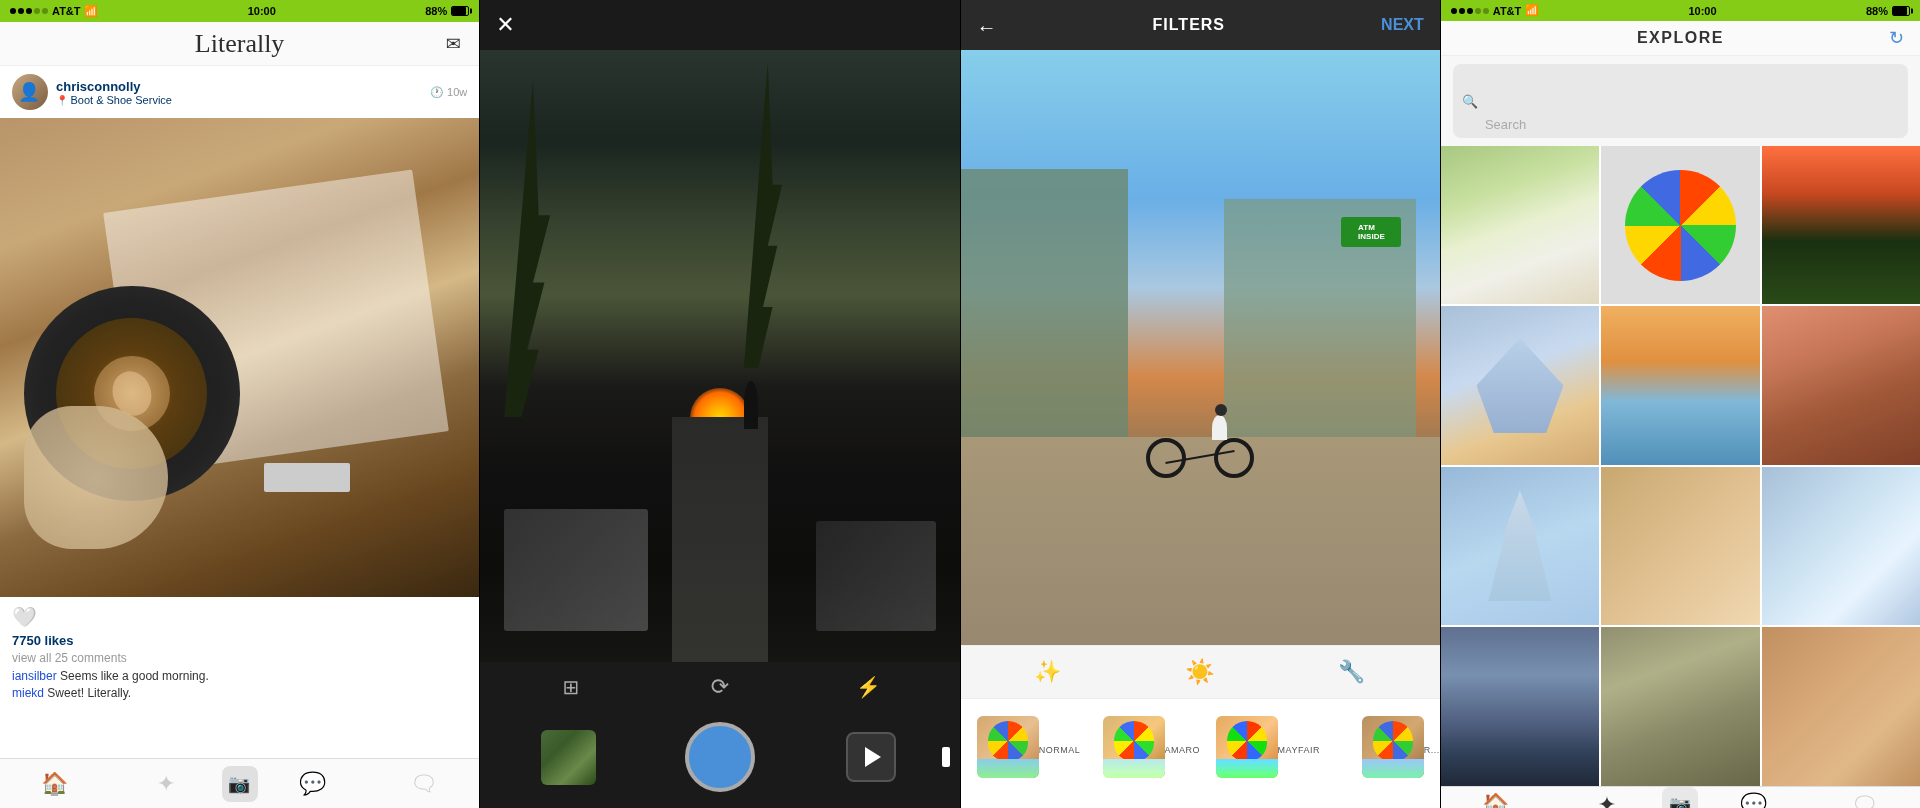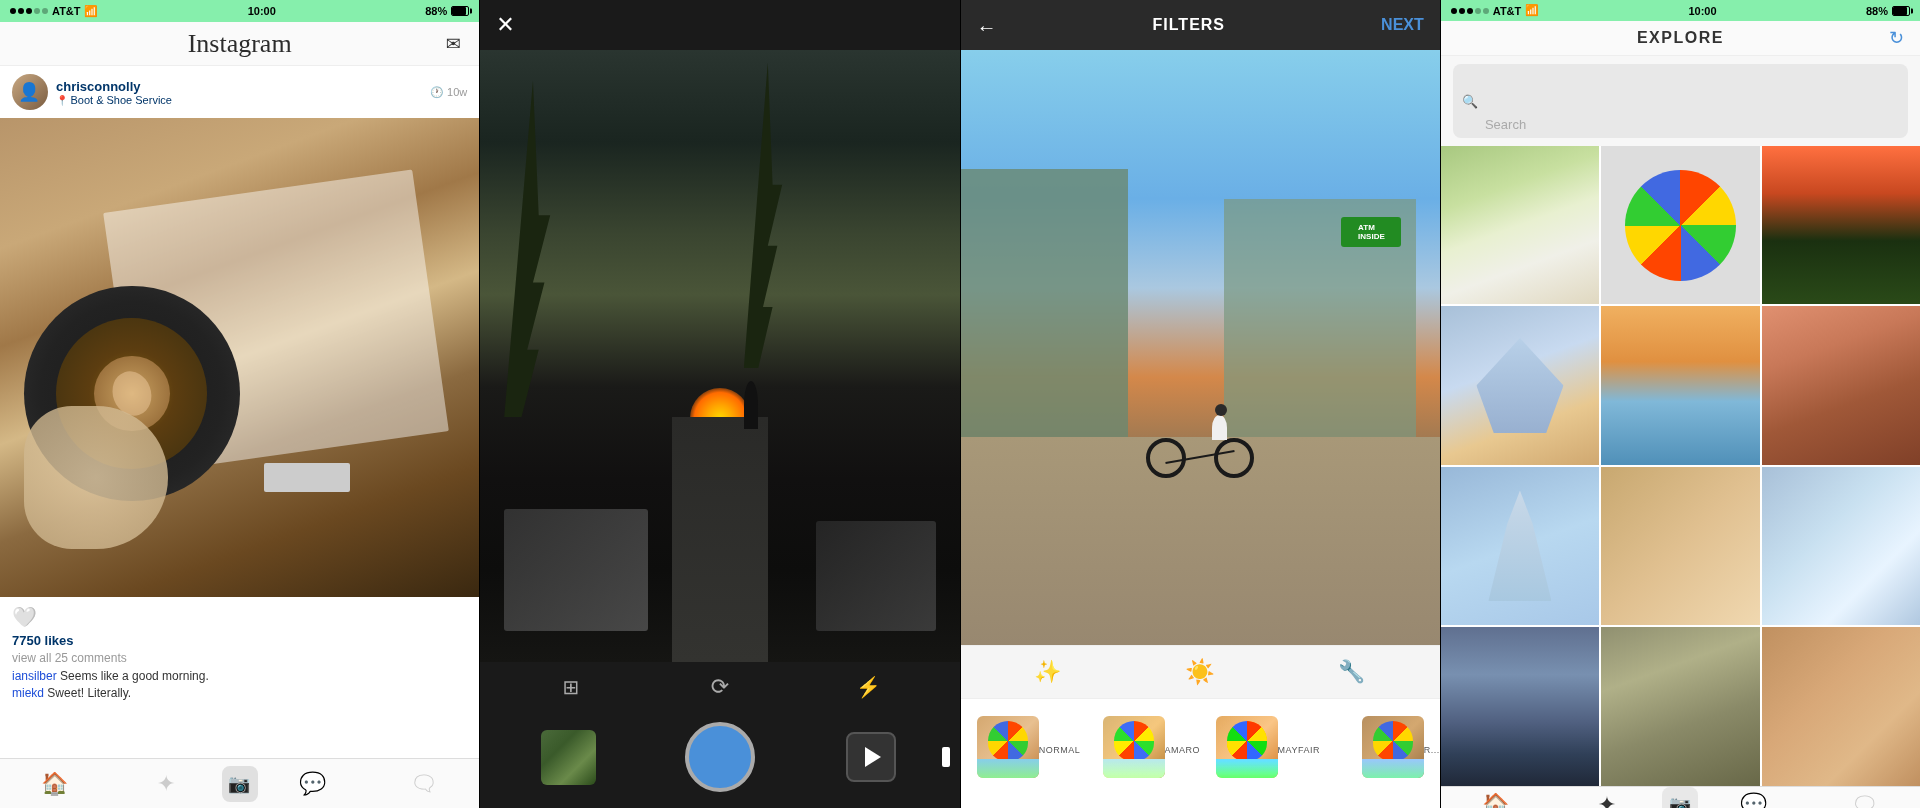--- a/index.html
+++ b/index.html
@@ -25,21 +25,21 @@
     
     .status-bar {
       display: flex;
       justify-content: space-between;
       align-items: center;
       padding: 4px 10px;
       font-size: 11px;
       font-weight: 600;
       height: 22px;
     }
-    .status-bar.light { background: #86efac; color: #000; }
+    .status-bar.light { background: #84cc16; color: #000; }
     .status-left { display: flex; align-items: center; gap: 4px; }
     .status-right { display: flex; align-items: center; gap: 4px; }
     .status-dots { display: flex; gap: 2px; }
     .status-dot { width: 6px; height: 6px; border-radius: 50%; background: currentColor; }
     .battery-icon {
       width: 18px; height: 10px; border: 1.5px solid currentColor; border-radius: 2px;
       position: relative; display: inline-flex; align-items: center;
     }
     .battery-icon::after {
       content: ''; position: absolute; right: -4px; top: 50%; transform: translateY(-50%);
@@ -299,21 +299,21 @@
       <div class="status-right">
         <span>88%</span>
         <div class="battery-icon">
           <div class="battery-fill" style="width:88%;"></div>
         </div>
       </div>
     </div>
 
     <div class="feed-header">
       <div class="feed-header-icon"></div>
-      <div class="feed-logo">Instagram</div>
+      <div class="feed-logo">Literally</div>
       <div class="feed-header-icon">✉</div>
     </div>
 
     <div class="post-user-row">
       <div class="avatar">
         <span style="font-size:18px;">👤</span>
       </div>
       <div class="post-user-info">
         <div class="post-username">chrisconnolly</div>
         <div class="post-location">Boot &amp; Shoe Service</div>

